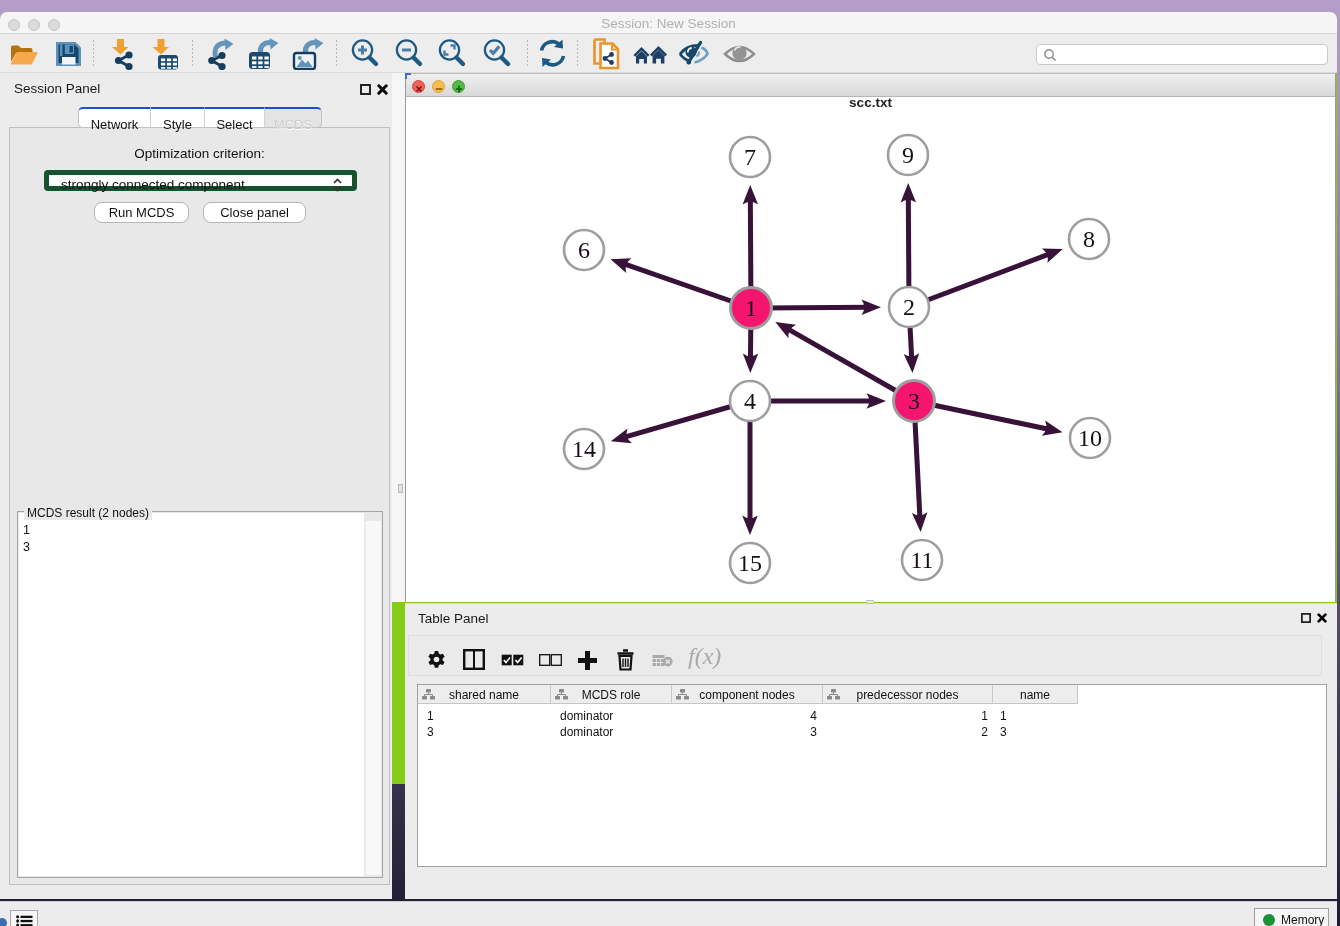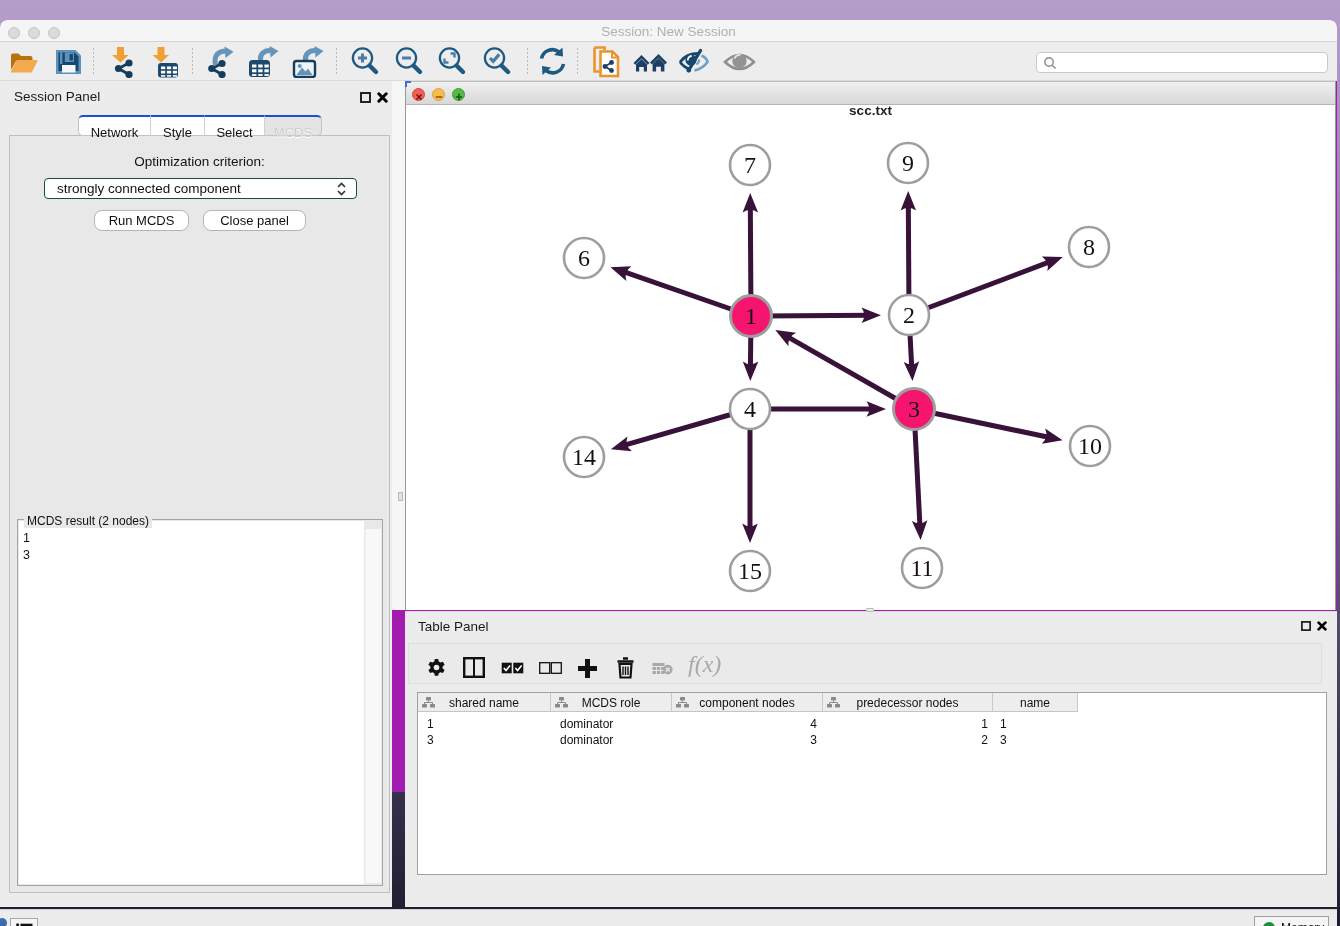--- a/index.html
+++ b/index.html
@@ -1,39 +1,39 @@
 <!DOCTYPE html>
 <html><head>
 <meta charset="utf-8">
 <style>
 * { margin:0; padding:0; box-sizing:border-box; }
 html,body { width:1340px; height:926px; overflow:hidden; }
 body { font-family:"Liberation Sans", sans-serif; background:linear-gradient(180deg,#b69ecb 0%,#8f7bad 30%,#4e4668 70%,#1e1c30 100%); position:relative; }
-#win { position:absolute; left:0; top:20px; width:1337px; height:772px; background:#a21caf; border-radius:7px 7px 0 0; }
+#win { position:absolute; left:0; top:12px; width:1337px; height:772px; background:#84cc16; border-radius:7px 7px 0 0; }
 
 #titlebar { position:absolute; left:0; top:0; width:100%; height:22px; background:#f6f5f6; border-radius:7px 7px 0 0; border-bottom:1px solid #d4d2d4; }
 .tl-circle { position:absolute; top:7px; width:12px; height:12px; border-radius:50%; background:#dcdadc; border:1px solid #c6c4c6; }
 #title-text { position:absolute; top:4px; width:100%; text-align:center; font-size:13.5px; color:#b2aeb2; }
 
 #toolbar { position:absolute; left:0; top:22px; width:100%; height:39px; background:#ededed; border-bottom:1px solid #dadada; }
 .tbi { position:absolute; top:3px; }
 .tbsep { position:absolute; top:6px; width:1px; height:26px; background-image:linear-gradient(#b9b9b9 40%, rgba(0,0,0,0) 0%); background-size:1px 4px; }
 #searchbox { position:absolute; left:1036px; top:10px; width:292px; height:21px; background:#fff; border:1px solid #c9c9c9; border-radius:4px; }
 
 #cpanel { position:absolute; left:0; top:61px; width:392px; height:826px; background:#ececec; }
 #cp-title { position:absolute; left:14px; top:8px; font-size:13.5px; color:#1a1a1a; }
 #cp-inner { position:absolute; left:9px; top:54px; width:381px; height:758px; background:#e8e8e8; border:1px solid #bfbfbf; }
 .tabgroup { position:absolute; display:flex; font-size:13px; color:#111; }
 .tabgroup .tab { background:#fff; border-top:2px solid #1d4ed8; border-bottom:1px solid #c3c3c3; border-right:1px solid #d2d2d2; text-align:center; padding-top:8px; height:21px; }
 .tabgroup .tab:first-child { border-left:1px solid #c3c3c3; border-radius:5px 0 0 5px; }
 .tabgroup .tab:last-child { border-radius:0 5px 5px 0; border-right:1px solid #c3c3c3; }
 .tabgroup .tab.dis { background:#e4e4e4; color:#ccc; text-shadow:0 1px 0 #fff; }
 
 #optlabel { position:absolute; left:9px; top:73px; width:381px; text-align:center; font-size:13.5px; color:#111; }
-#dropdown { position:absolute; left:44px; top:97px; width:313px; height:21px; background:#fff; border:1px solid #14532d; border-radius:4px; font-size:13.5px; color:#111; line-height:19px; padding-left:12px; }
+#dropdown { position:absolute; left:44px; top:97px; width:313px; height:21px; background:#fff; border:5px solid #14532d; border-radius:4px; font-size:13.5px; color:#111; line-height:19px; padding-left:12px; }
 .btn { position:absolute; top:129px; height:21px; background:#fff; border:1px solid #b5b5b5; border-radius:8px; font-size:13px; color:#111; text-align:center; line-height:19px; }
 #groupbox { position:absolute; left:17px; top:438px; width:366px; height:367px; border:1px solid #a5a5a5; }
 #gb-label { position:absolute; left:6px; top:-6px; background:#e8e8e8; padding:0 3px; font-size:12px; color:#111; }
 #gb-text { position:absolute; left:1px; top:1px; width:345px; height:363px; background:#fff; font-size:12.5px; color:#111; padding:9px 0 0 4px; line-height:16.5px; }
 #gb-sb { position:absolute; right:1px; top:9px; width:16px; height:354px; background:#f8f8f8; border-left:1px solid #f0f0f0; }
 
 #splitstrip { position:absolute; left:392px; top:61px; width:13px; height:529px; background:#f6f6f6; }
 #netwin { position:absolute; left:405px; top:61px; width:931px; height:529px; background:#fff; border:1px solid #999; border-top:1px solid #c0c0c0; border-bottom:none; }
 #nw-titlebar { position:absolute; left:0; top:0; width:100%; height:23px; background:linear-gradient(#f0f0f0,#d8d8d8); border-bottom:1px solid #b5b5b5; }
 #nw-title { position:absolute; top:5px; width:100%; text-align:center; font-size:13.5px; font-weight:bold; color:#222;margin-top:16px; }

